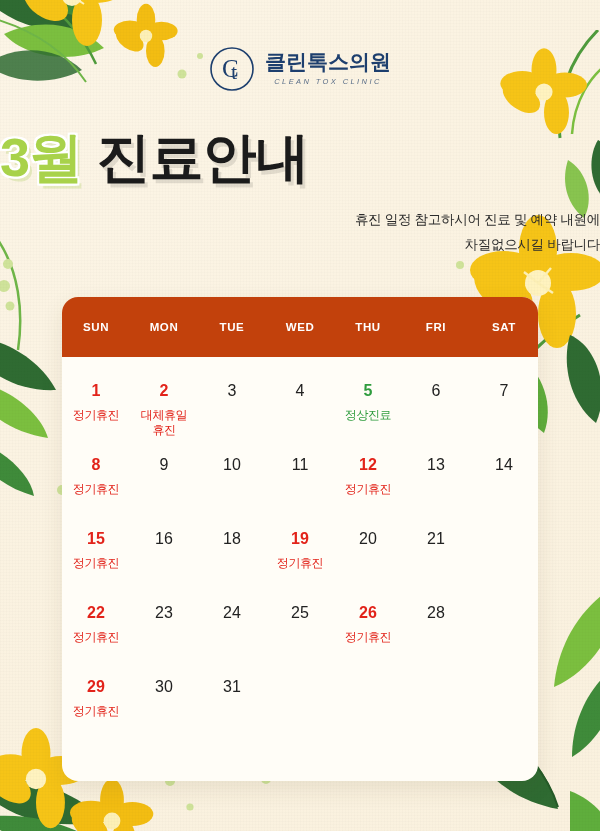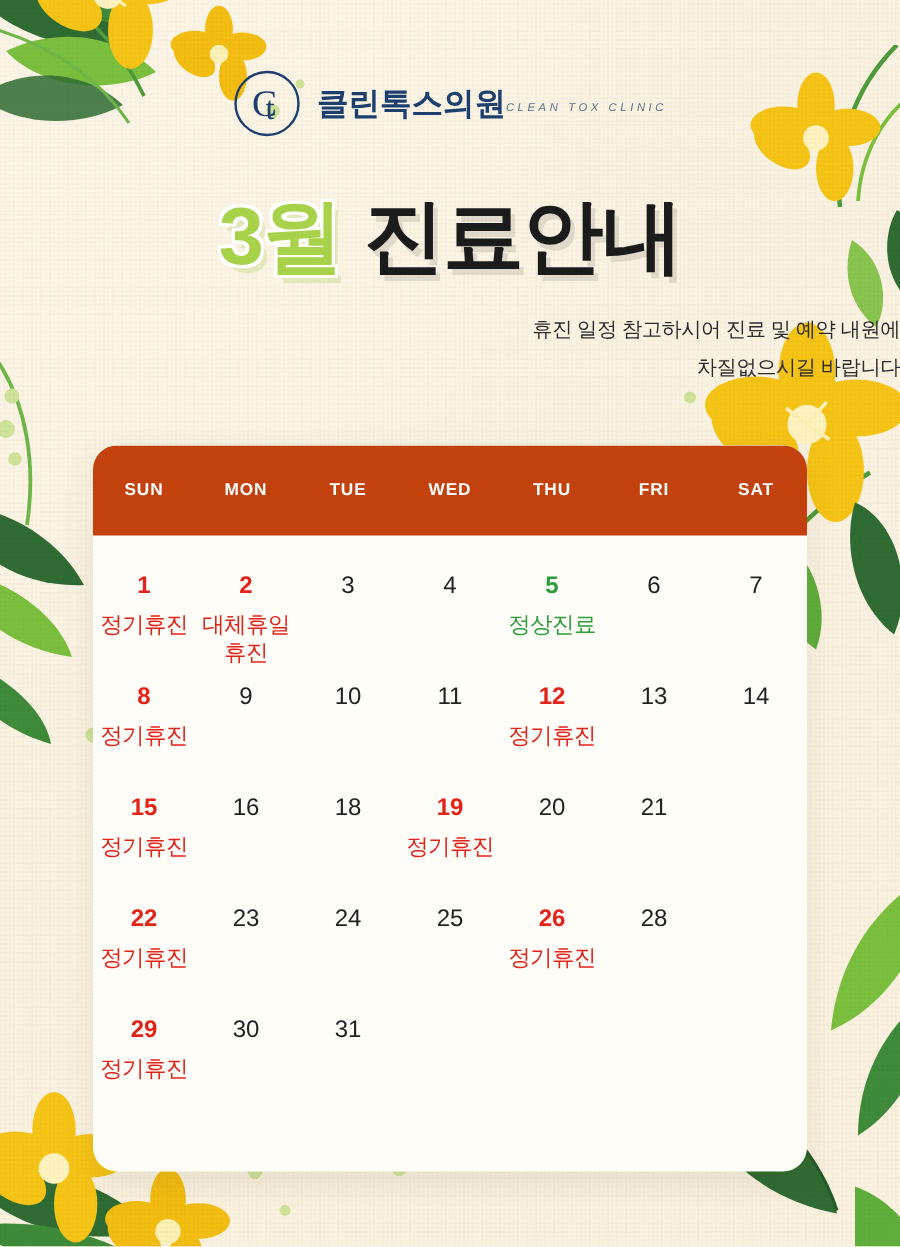--- a/index.html
+++ b/index.html
@@ -43,21 +43,21 @@
     align-items: center;
     justify-content: center;
     gap: 10px;
     z-index: 6;
   }
   #logo-mark {
     width: 46px; height: 46px;
     position: relative;
   }
   #logo-text-wrap {
-    display: flex; flex-direction: row; align-items: center;
+    display: flex; flex-direction: column; align-items: center;
     line-height: 1;
   }
   #logo-name {
     font-family: "Liberation Serif", serif;
     font-size: 21px;
     font-weight: bold;
     color: #1d3f6e;
     letter-spacing: 0px;
   }
   #logo-sub {
@@ -65,21 +65,21 @@
     font-size: 7.5px;
     color: #5b6f89;
     letter-spacing: 2.4px;
     font-style: italic;
   }
 
   
   #title-row {
     position: absolute;
     top: 122px; left: 0; right: 0;
-    text-align: center;
+    text-align: left;
     z-index: 6;
     white-space: nowrap;
   }
   #title-row span {
     font-family: "Liberation Sans", sans-serif;
     font-weight: bold;
     font-size: 54px;
     letter-spacing: -1px;
   }
   #title-month {
@@ -150,21 +150,21 @@
   .daynum {
     font-size: 16px;
     color: #222;
     font-weight: normal;
     line-height: 1;
   }
   .daynum.red { color: #e2231a; font-weight: bold; }
   .daynum.green { color: #2f9c3e; font-weight: bold; }
   .note {
     margin-top: 9px;
-    font-size: 15px;
+    font-size: 12px;
     line-height: 1.25;
     text-align: center;
     letter-spacing: -0.4px;
   }
   .note.red { color: #e2231a; }
   .note.green { color: #2f9c3e; }
 </style>
 </head>
 <body>
 

